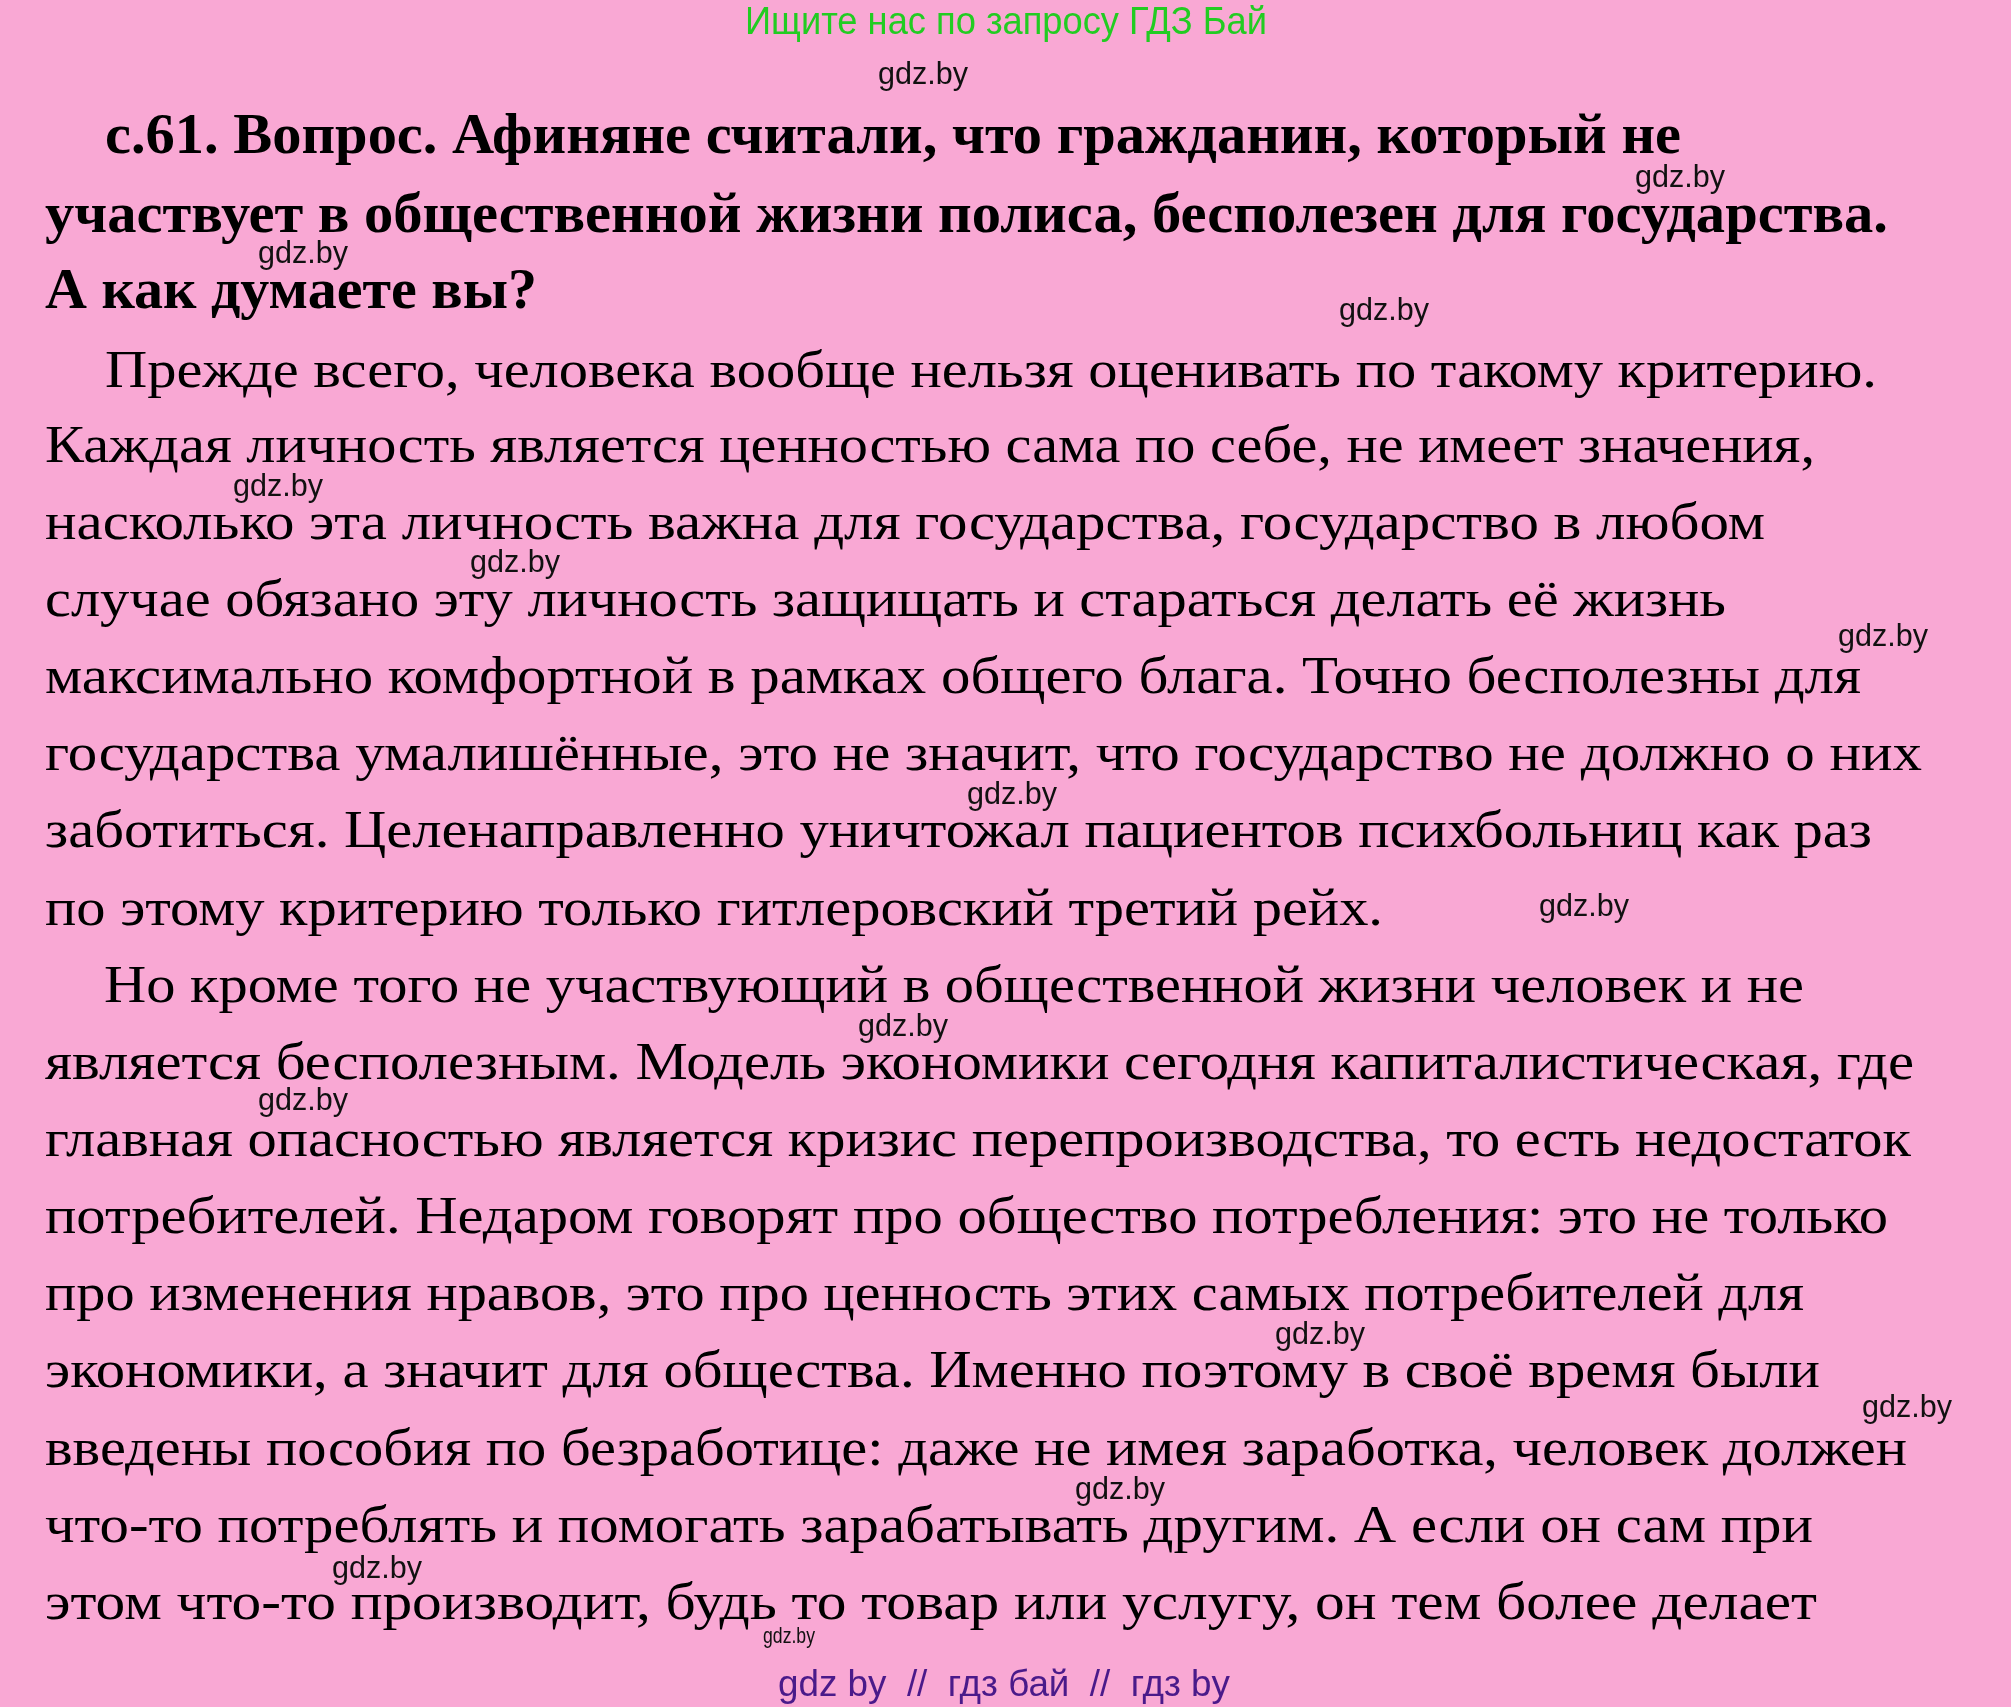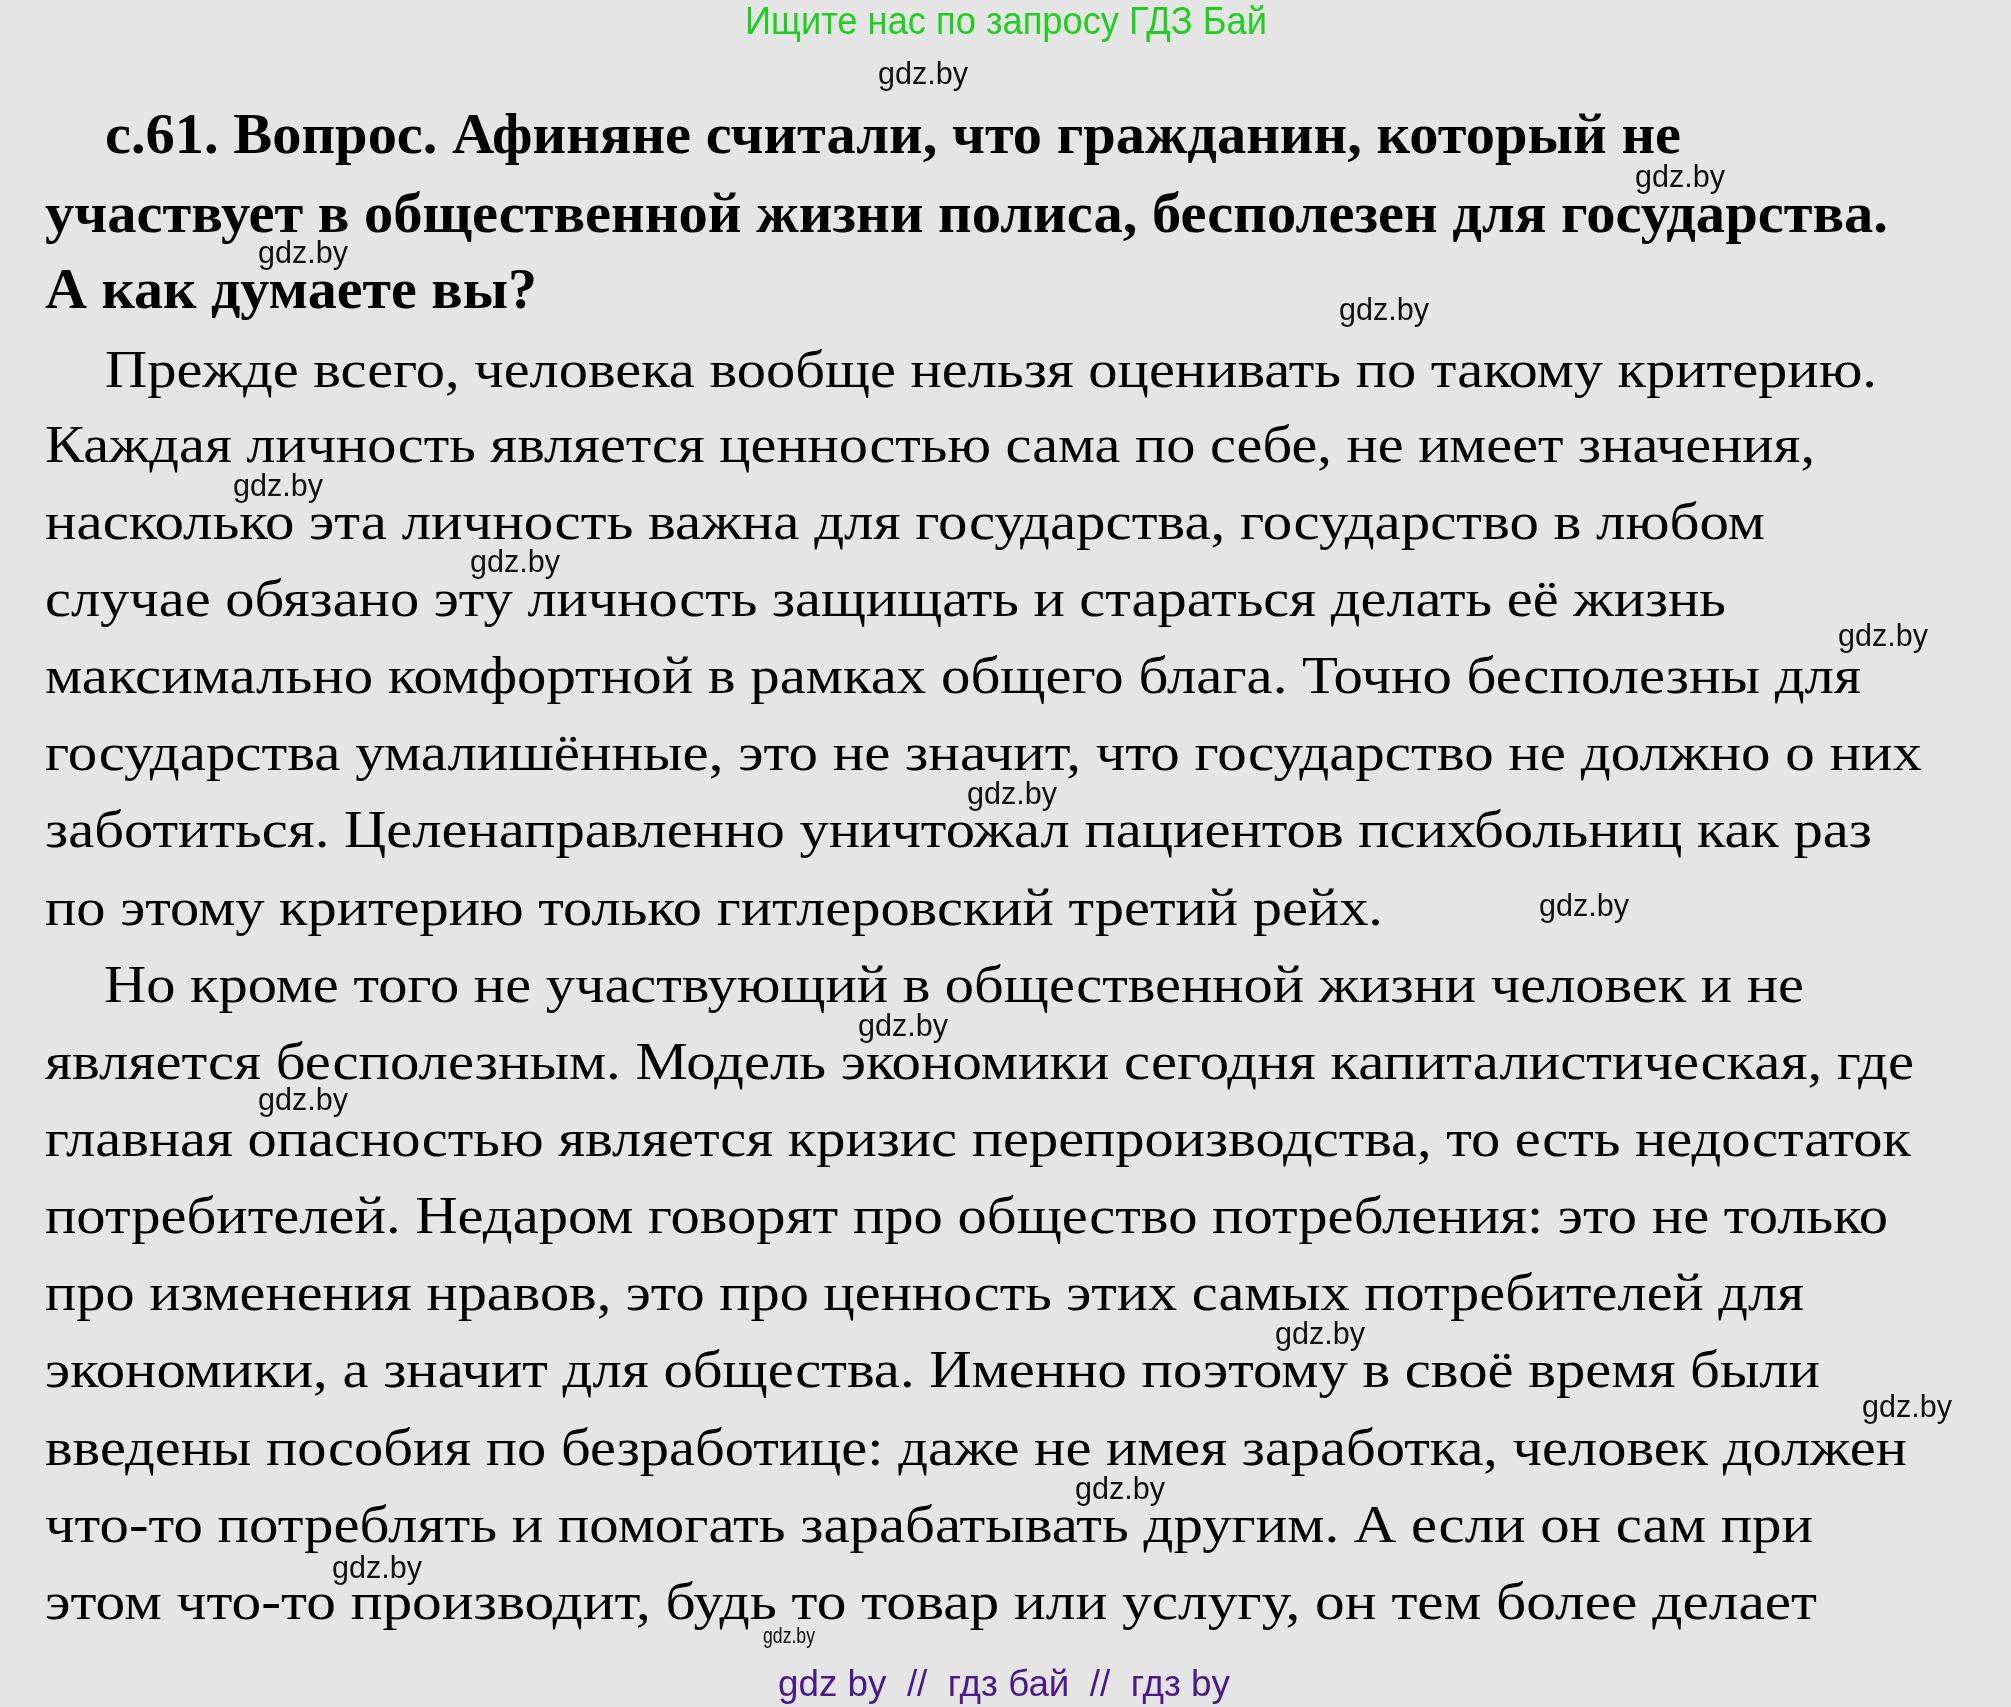--- a/index.html
+++ b/index.html
@@ -1,17 +1,17 @@
 <!DOCTYPE html>
 <html><head>
 <meta charset="utf-8">
 <style>
   html, body { margin: 0; padding: 0; background: #ffffff; }
   body { width: 2011px; height: 1707px; overflow: hidden; position: relative; }
-  #page { position: absolute; left: 0; top: 0; width: 2011px; height: 1707px; background: #e5e5e5; }
+  #page { position: absolute; left: 0; top: 0; width: 2011px; height: 1707px; background: #f9a8d4; }
   svg { display: block; }
   .promo { font-family: "Liberation Sans", sans-serif; font-size: 38px; fill: #22cc22; }
   .footer { font-family: "Liberation Sans", sans-serif; font-size: 36px; fill: #4a1a8a; }
   .heading { font-family: "Liberation Serif", serif; font-weight: bold; font-size: 57px; fill: #000000; }
   .body-line { font-family: "Liberation Serif", serif; font-size: 53px; fill: #000000; }
   .wm { font-family: "Liberation Sans", sans-serif; font-size: 31px; fill: #111111; }
   .wm-small { font-family: "Liberation Sans", sans-serif; font-size: 22px; fill: #111111; }
 </style>
 </head>
 <body>

